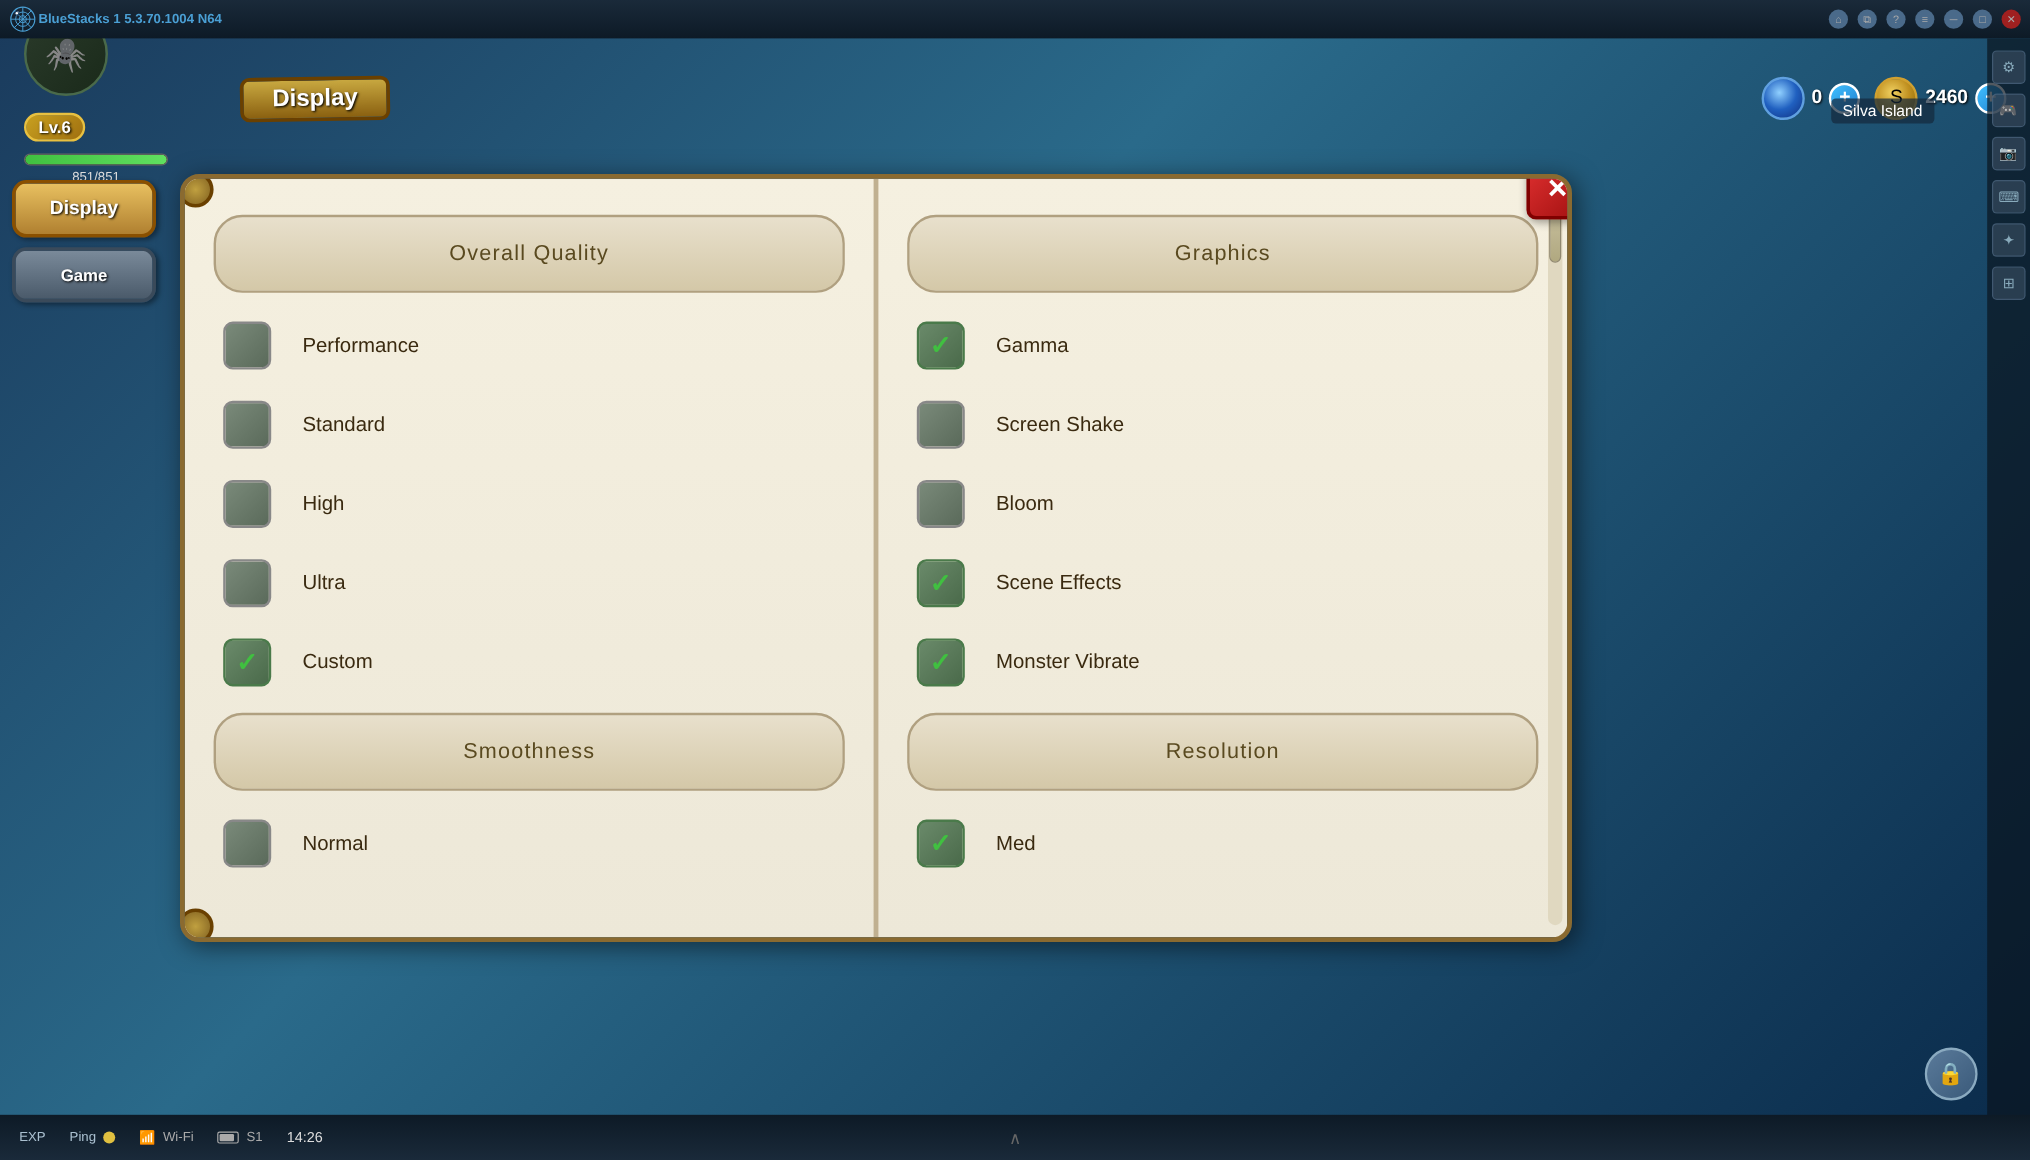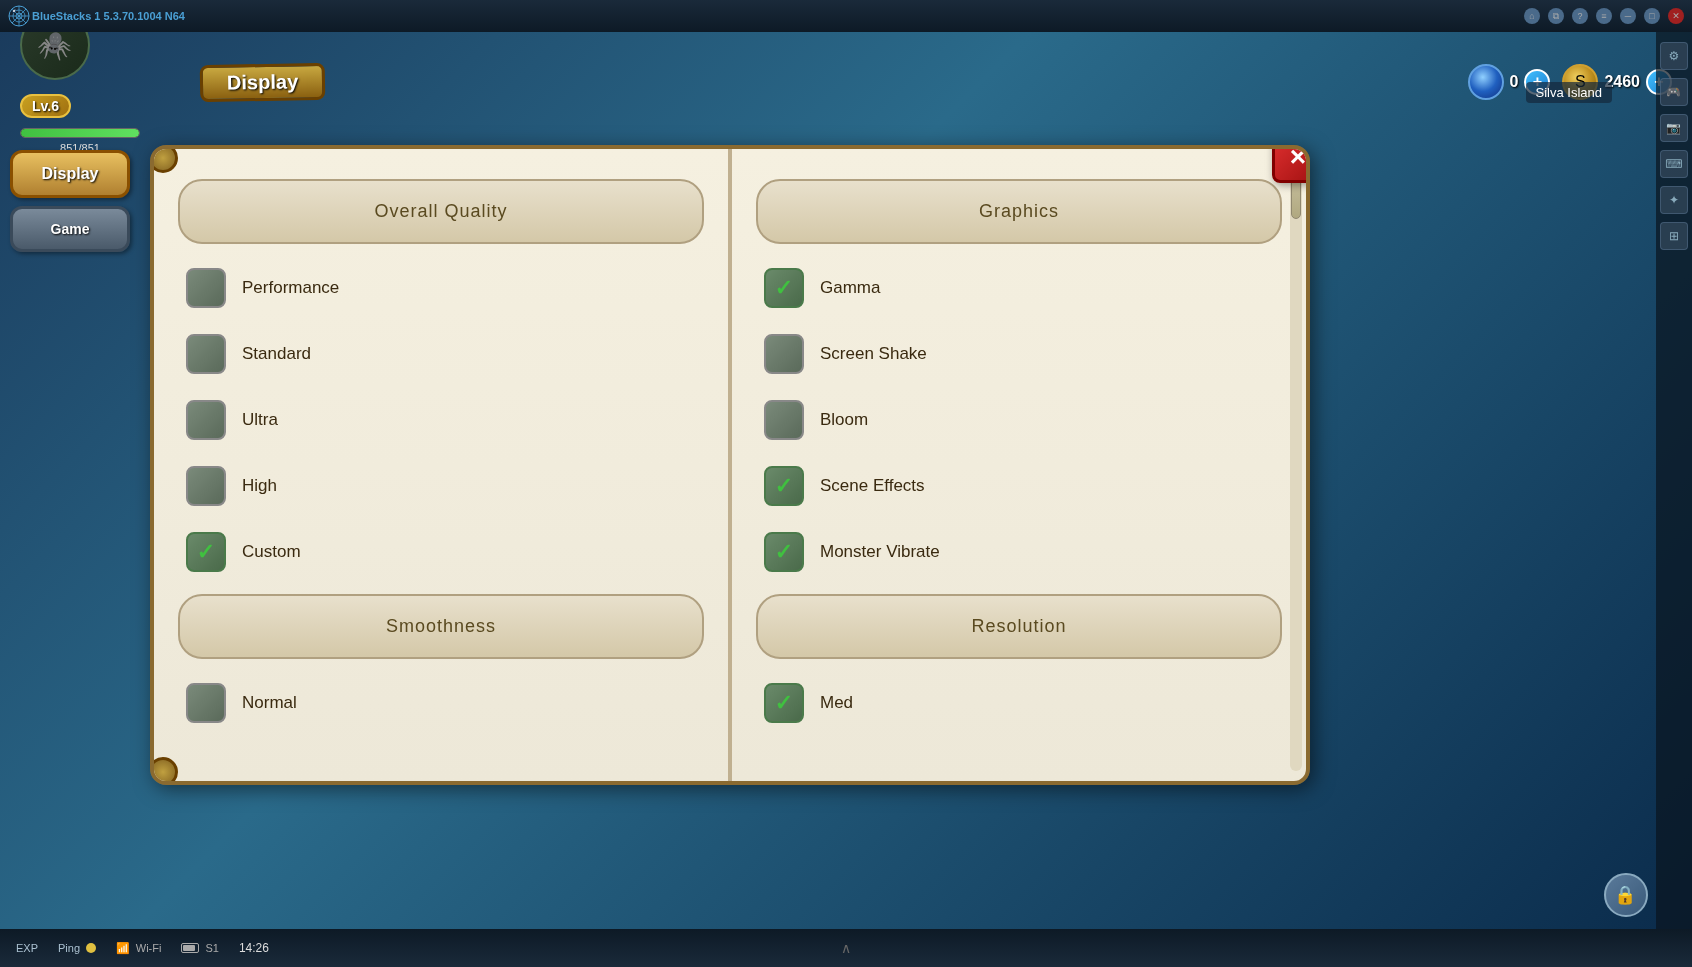--- a/index.html
+++ b/index.html
@@ -271,21 +271,21 @@
       color: #5a4a20;
       font-weight: normal;
       margin-bottom: 20px;
       letter-spacing: 1px;
     }
 
     
     .option-row {
       display: flex;
       align-items: center;
-      gap: 16px;
+      gap: 26px;
       margin-bottom: 18px;
       padding: 4px 8px;
     }
     .checkbox {
       width: 40px;
       height: 40px;
       border-radius: 8px;
       border: 2px solid #888;
       background: linear-gradient(135deg, #7a8a7a, #5a6a5a);
       display: flex;
@@ -573,28 +573,28 @@
       <div class="checkbox">
         
       </div>
       <span class="option-label">Standard</span>
     </div>
 
     <div class="option-row">
       <div class="checkbox">
         
       </div>
-      <span class="option-label">Ultra</span>
+      <span class="option-label">High</span>
     </div>
 
     <div class="option-row">
       <div class="checkbox">
         
       </div>
-      <span class="option-label">High</span>
+      <span class="option-label">Ultra</span>
     </div>
 
     <div class="option-row">
       <div class="checkbox checked">
         <span class="checkmark">✓</span>
       </div>
       <span class="option-label">Custom</span>
     </div>
 
     <div class="section-header" style="margin-top: 16px;">Smoothness</div>

